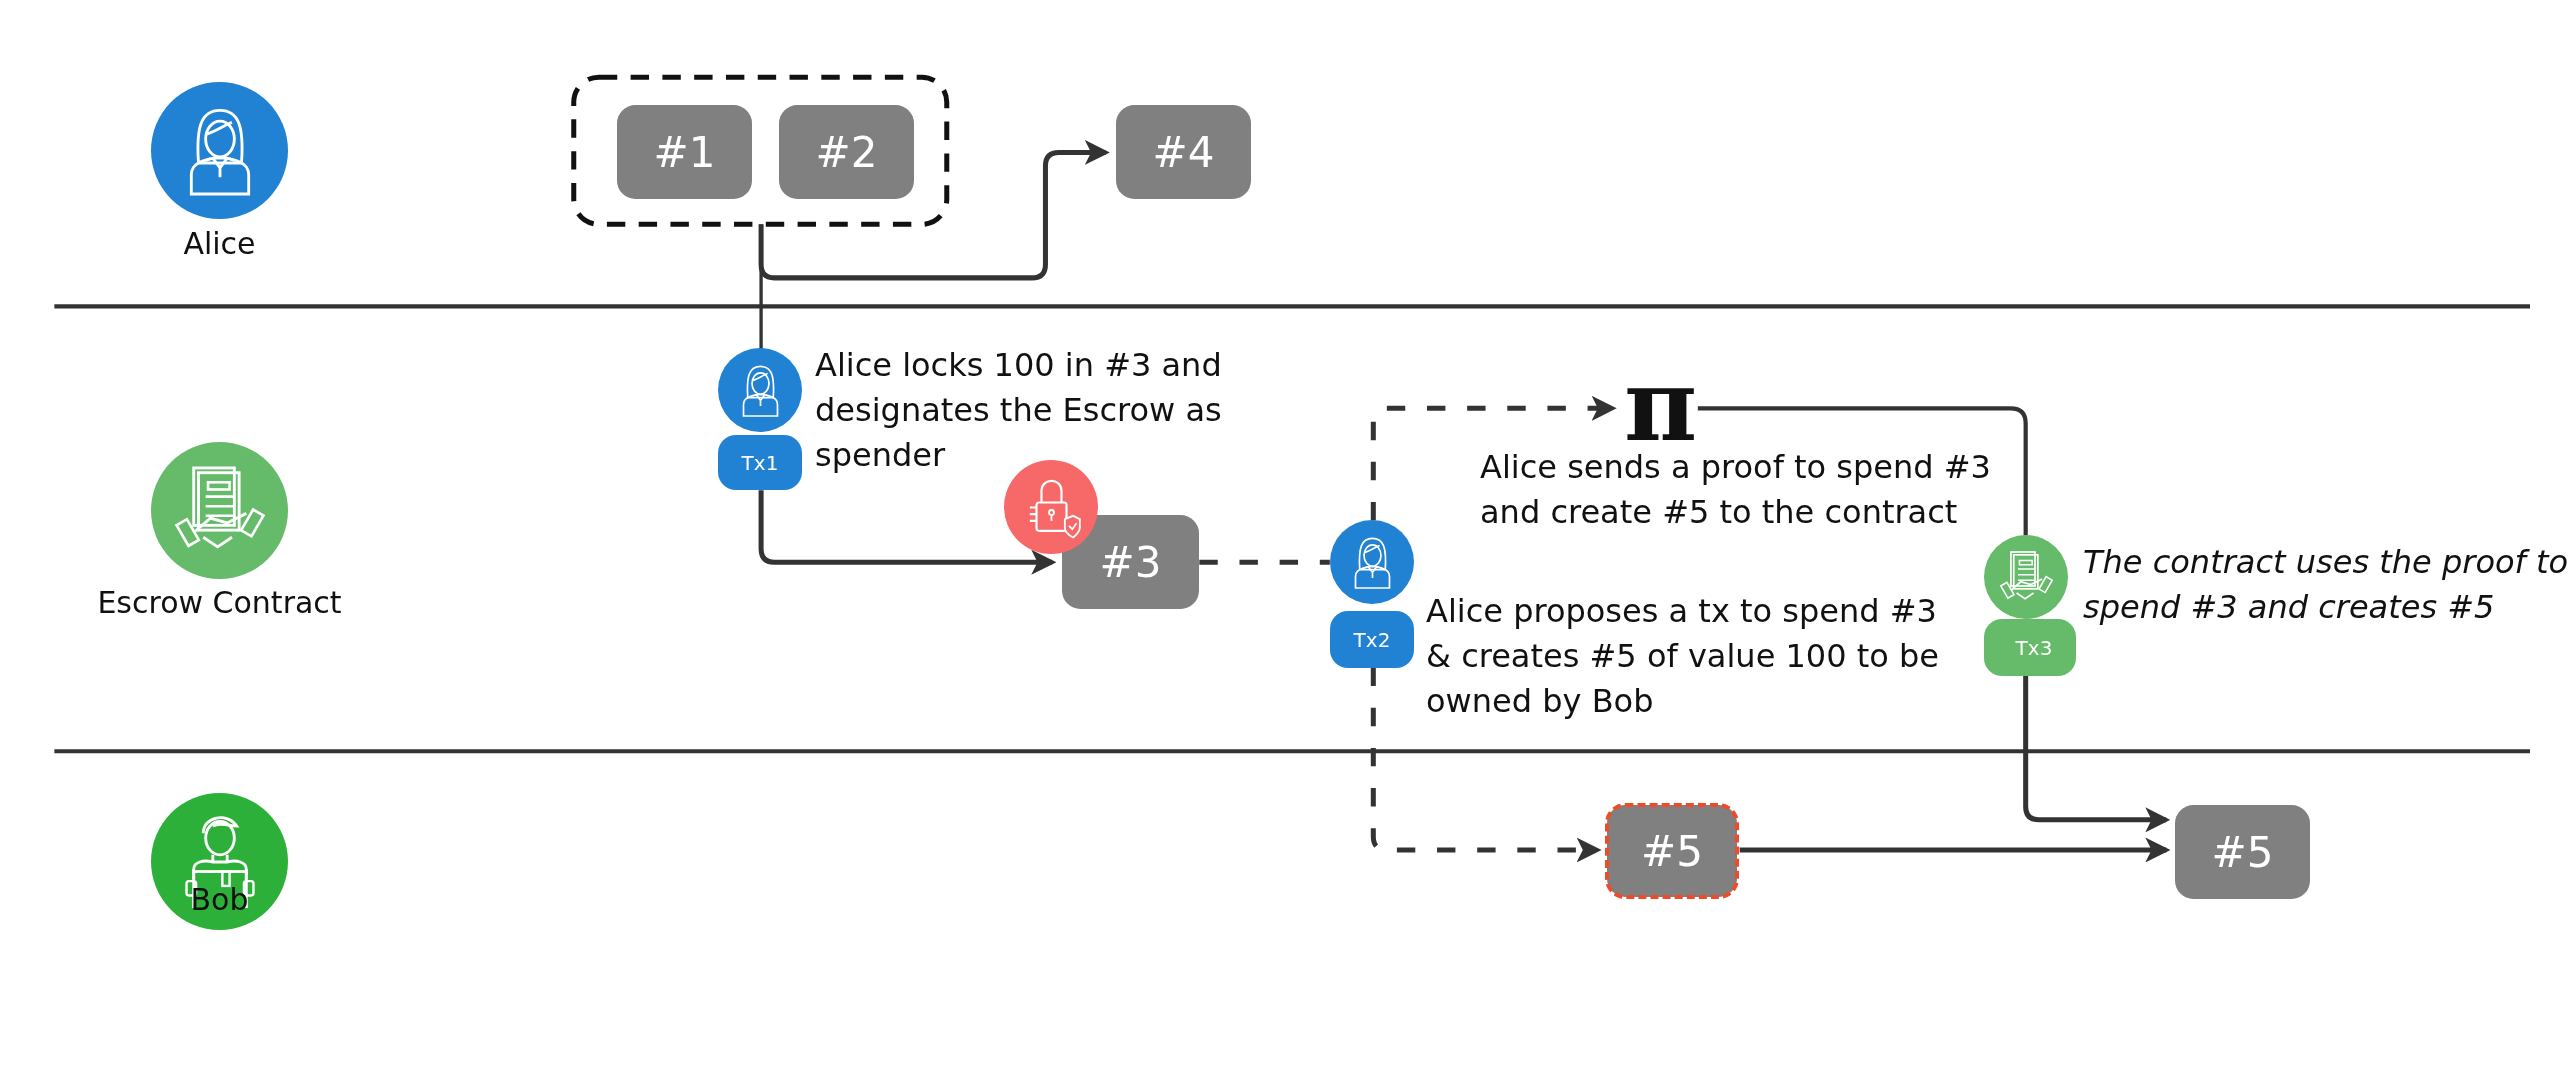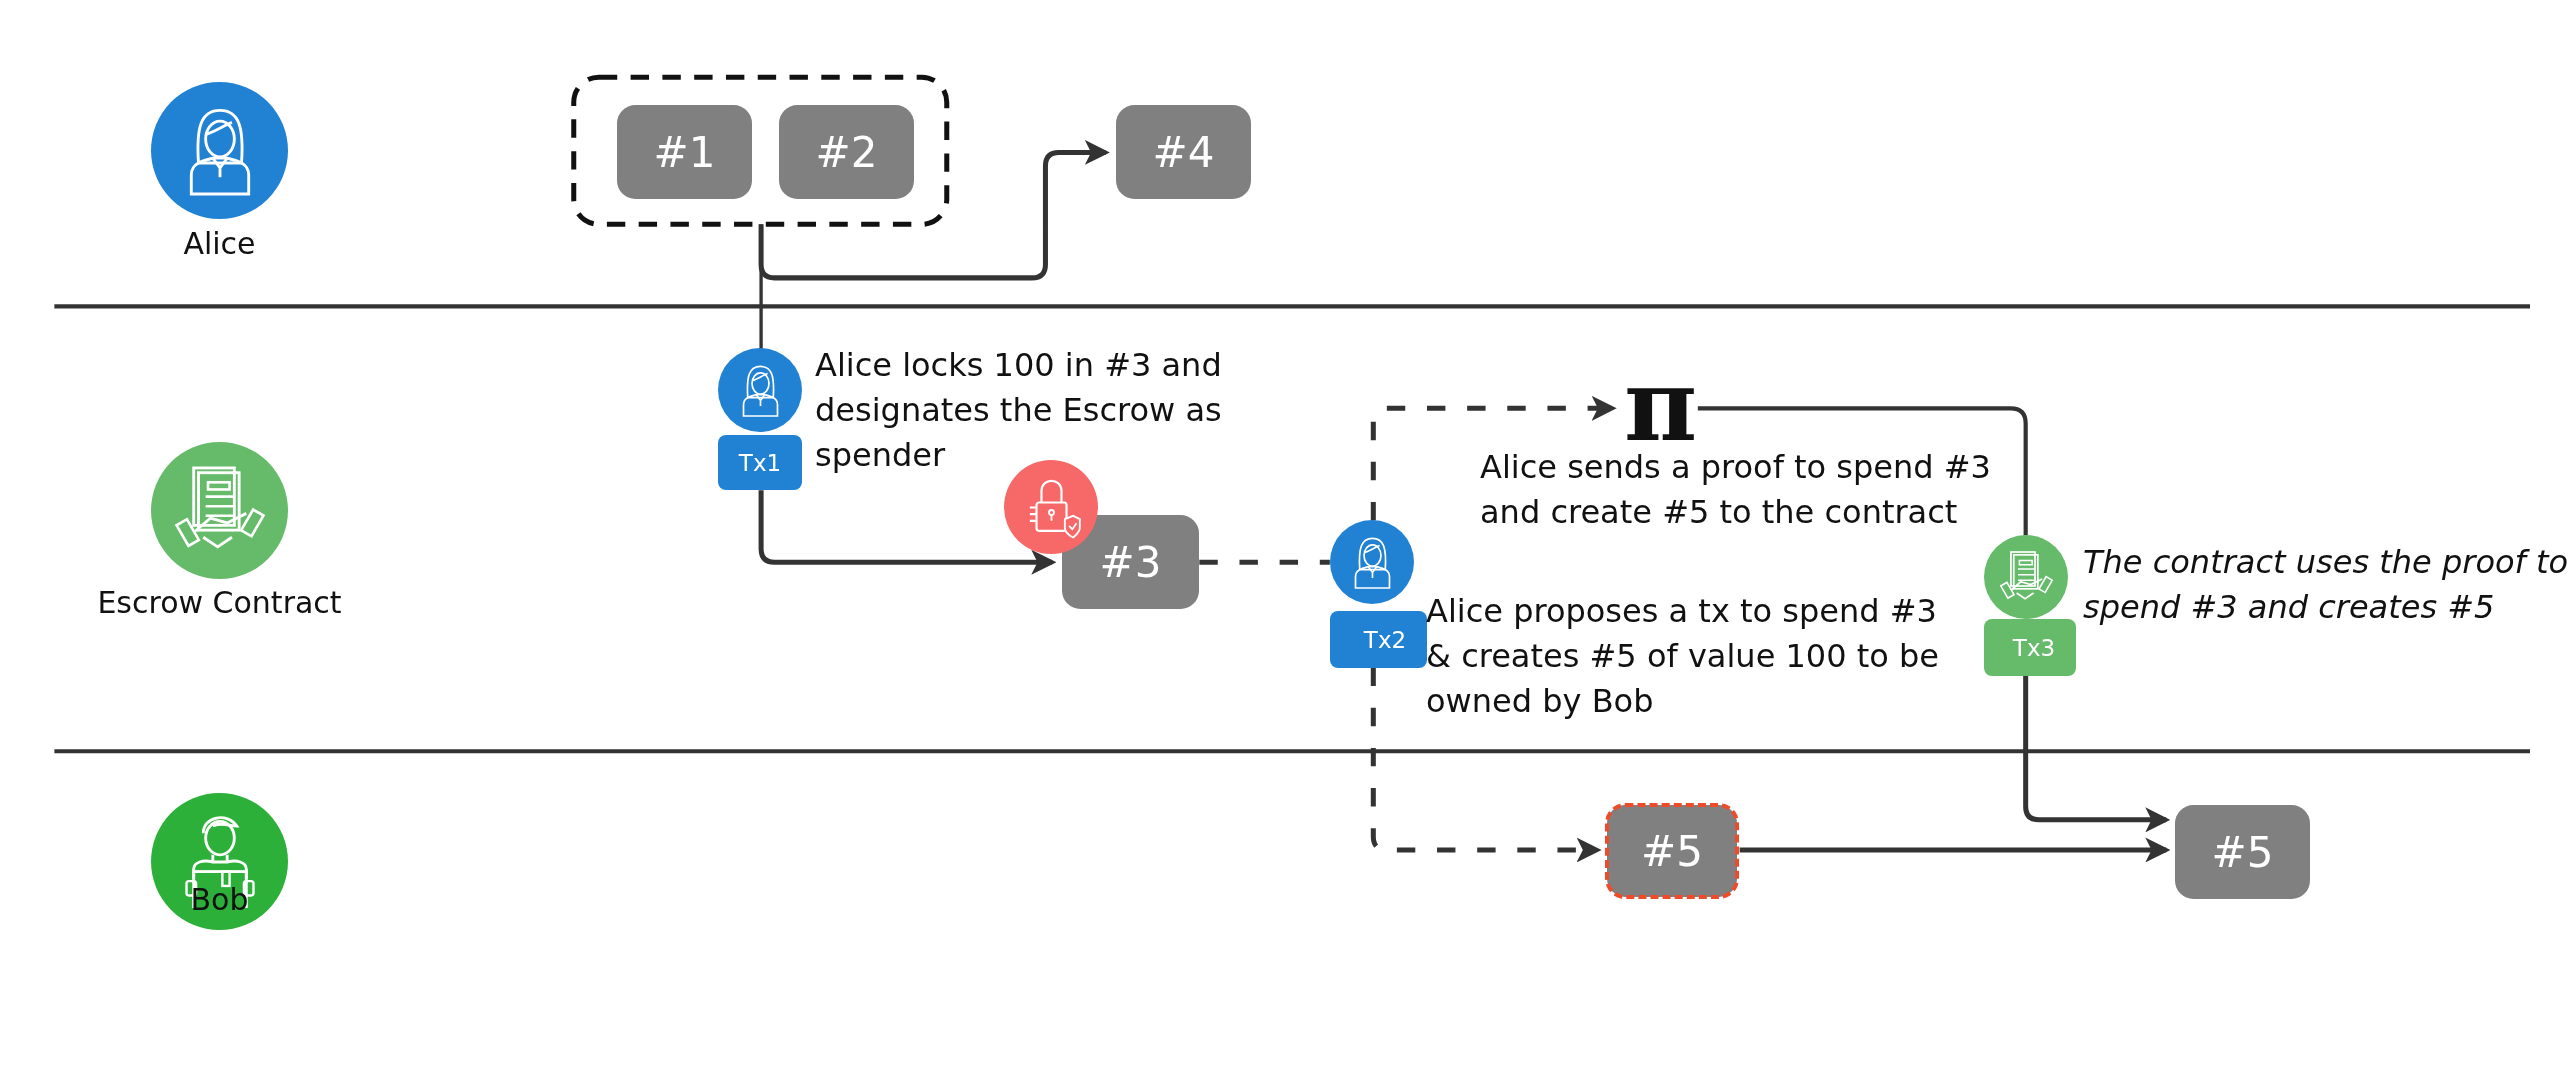--- a/index.html
+++ b/index.html
@@ -3,21 +3,21 @@
 <meta charset="utf-8">
 <style>
   html, body { margin:0; padding:0; background:#ffffff; }
   body { width:2576px; height:1086px; position:relative; overflow:hidden; font-family:"Liberation Sans", "DejaVu Sans", sans-serif; }
   #canvas { position:absolute; left:0; top:0; }
   .lbl { position:absolute; font-family:"DejaVu Sans", sans-serif; color:#111; }
   .actor-label { font-size:30px; text-align:center; width:251px; }
   .desc { font-size:32px; line-height:45px; color:#111; white-space:pre; }
   .code { font-family:"DejaVu Sans Mono", "Liberation Mono", monospace; font-size:38px; line-height:59px; color:#111; white-space:pre; }
   .note-box { position:absolute; background:#808080; border-radius:18.4px; color:#fff; font-family:"DejaVu Sans", sans-serif; font-size:42px; display:flex; align-items:center; justify-content:center; }
-  .badge { position:absolute; border-radius:8px; color:#fff; font-family:"DejaVu Sans", sans-serif; font-size:23px; display:flex; align-items:center; justify-content:center; }
+  .badge { position:absolute; border-radius:18px; color:#fff; font-family:"DejaVu Sans", sans-serif; font-size:20px; display:flex; align-items:center; justify-content:center; }
   .circle { position:absolute; border-radius:50%; display:flex; align-items:center; justify-content:center; }
   .pi { position:absolute; font-family:"DejaVu Serif", serif; font-size:100px; line-height:1; color:#111; font-weight:bold; }
 </style>
 </head>
 <body>
 
 <svg id="canvas" width="2576" height="1086" viewBox="0 0 3080 1298">
   <defs>
     <marker id="arrow" viewBox="0 0 12 12" refX="10" refY="6" markerWidth="5" markerHeight="5" orient="auto" markerUnits="strokeWidth">
       <path d="M0,0 L12,6 L0,12 L3,6 Z" fill="#333"></path>
@@ -124,21 +124,21 @@
 <div class="badge" style="left:718px;top:435px;width:84px;height:55px;background:#2181d2;">Tx1</div>
 <div class="lbl desc" style="left:815px;top:343px;">Alice locks 100 in #3 and
 designates the Escrow as
 spender</div>
 
 <div class="circle" style="left:1330px;top:520px;width:84px;height:84px;background:#2181d2;">
   <svg width="59" height="59" viewBox="-50 -50 100 100">
       <use href="#alice-glyph" transform="scale(1.2)"></use>
     </svg>
 </div>
-<div class="badge" style="left:1330px;top:611px;width:84px;height:57px;background:#2181d2;padding-left:13px;">Tx2</div>
+<div class="badge" style="left:1330px;top:611px;width:84px;height:57px;background:#2181d2;">Tx2</div>
 <div class="lbl desc" style="left:1480px;top:445px;">Alice sends a proof to spend #3
 and create #5 to the contract</div>
 <div class="lbl desc" style="left:1426px;top:589px;">Alice proposes a tx to spend #3
 &amp; creates #5 of value 100 to be
 owned by Bob</div>
 
 <div class="pi" style="left:1624px;top:355px;">π</div>
 
 <div class="circle" style="left:1984px;top:535px;width:84px;height:84px;background:#66bb6a;">
   <svg width="59" height="59" viewBox="-50 -50 100 100">

